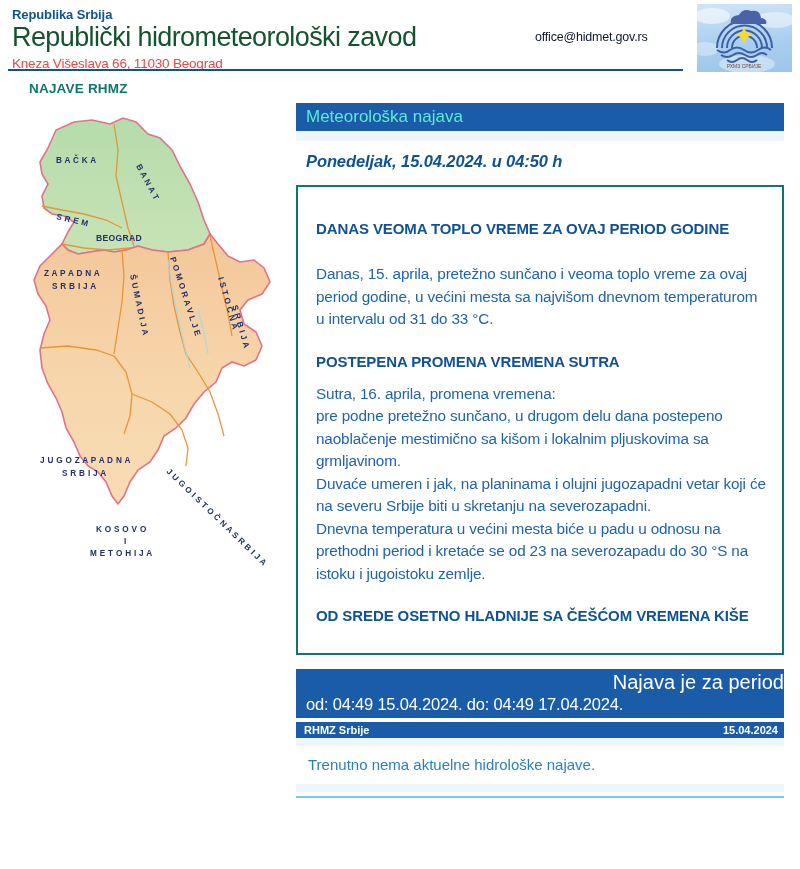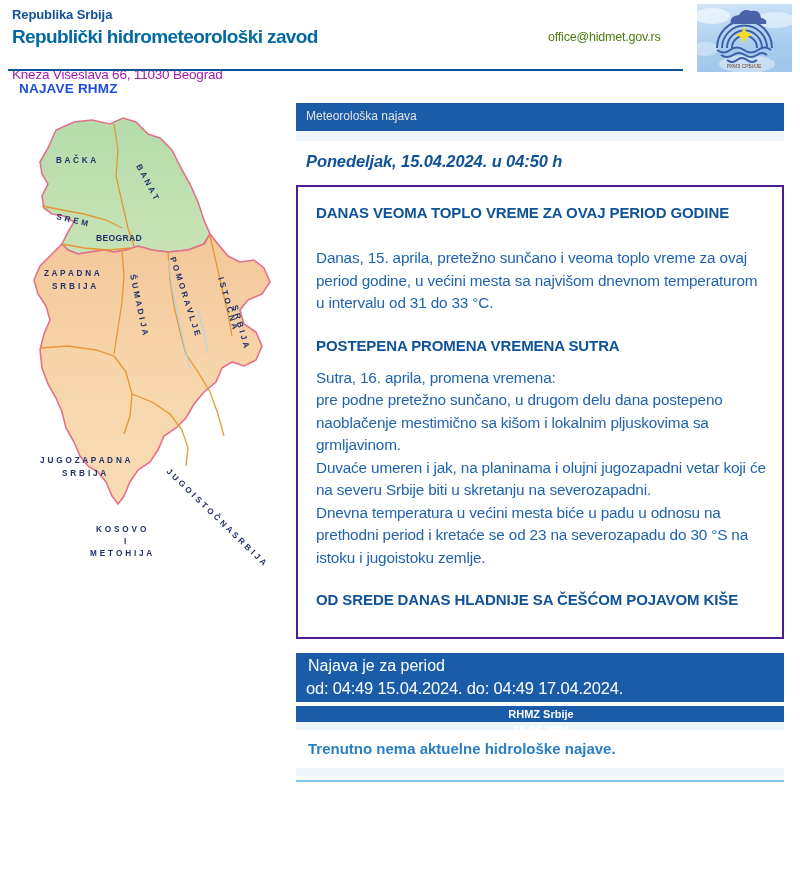--- a/index.html
+++ b/index.html
@@ -12,100 +12,99 @@
   }
   #page { position: relative; width: 696px; height: 869px; background: #fff; }
 
   
   .site-header { position: relative; height: 74px; padding: 7px 0 0 12px; }
   .hdr-eyebrow {
     font-size: 13px; font-weight: bold; color: #0F5298;
     letter-spacing: -0.1px; line-height: 16px;
   }
   .hdr-title {
-    font-size: 19px; font-weight: bold; color: #0369a1;
+    font-size: 27px; font-weight: normal; color: #14532d;
     letter-spacing: -0.6px; line-height: 30px; margin-top: -1px;
   }
   .hdr-address {
-    font-size: 13.5px; color: #a21caf; line-height: 18px;
-    letter-spacing: -0.2px; margin-top: 14px;
+    font-size: 13.5px; color: #ef4444; line-height: 18px;
+    letter-spacing: -0.2px; margin-top: 3px;
   }
   .hdr-email {
     position: absolute; left: 535px; top: 30px;
-    font-size: 12.5px; color: #4d7c0f; letter-spacing: -0.2px; margin-left: 13px;
+    font-size: 12.5px; color: #0f172a; letter-spacing: -0.2px;
   }
   .hdr-rule {
     position: absolute; left: 8px; top: 69px; width: 675px; height: 2px;
     background: #0F5298;
   }
   
   .logo {
     position: absolute; left: 697px; top: 4px; width: 95px; height: 68px;
     background: linear-gradient(175deg,#cfe4f7 0%,#bcd9f2 30%,#a8cdee 60%,#9ec6ea 100%);
     overflow: hidden;
   }
   .logo svg { display:block; }
 
   
   .najave-title {
-    position: absolute; left: 12px; top: 81px;
-    font-size: 13.5px; font-weight: bold; color: #1d4ed8; letter-spacing: 0.2px; padding-left: 7px;
+    position: absolute; left: 22px; top: 81px;
+    font-size: 13.5px; font-weight: bold; color: #0f766e; letter-spacing: 0.2px; padding-left: 7px;
   }
   .map-wrap { position: absolute; left: 18px; top: 110px; width: 268px; height: 460px; }
   .map-wrap svg { display: block; }
 
   
   .content { position: absolute; left: 296px; top: 103px; width: 488px; }
 
   .bar-blue {
-    background: #1A5CA8; color: #e5e5e5;
-    font-size: 12px; padding: 4px 2px 5px 10px; line-height: 19px;
+    background: #1A5CA8; color: #5eead4;
+    font-size: 17px; padding: 4px 2px 5px 10px; line-height: 19px;
   }
   .bar-pale { background: #eef6fc; height: 10px; }
 
   .date-line {
     color: #0F5298; font-weight: bold; font-size: 16.5px;
     padding: 11px 0 14px 10px; letter-spacing: -0.1px; font-style: italic;
   }
 
   .notice-box {
-    border: 2px solid #4c1d95;
-    padding: 16px 16px 16px 18px;
+    border: 2px solid #0f766e;
+    padding: 32px 16px 16px 18px;
     background: #ffffff;
   }
   .notice-h {
     color: #0F5298; font-weight: bold; font-size: 15px;
     line-height: 20px; letter-spacing: -0.1px;
     margin: 0 0 11px 0;
   }
   .notice-h.sub { margin-top: 20px; }
   .notice-p {
     color: #1F63B0; font-size: 15.3px; line-height: 22.5px;
     letter-spacing: -0.15px; margin: 0;
   }
   .notice-p + .notice-h { margin-top: 21px; }
 
   .period-bar {
     background: #1A5CA8; color: #ffffff; margin-top: 14px;
     padding: 2px 0 3px 0; line-height: 22px;
   }
-  .period-bar .l1 { font-size: 16px; padding-left: 12px; }
+  .period-bar .l1 { font-size: 20px; padding-left: 12px; text-align: right; }
   .period-bar .l2 { font-size: 16.5px; padding-left: 10px; letter-spacing: -0.2px; }
 
   .src-bar {
     background: #1A5CA8; color: #ffffff; font-size: 11px; font-weight: bold;
     height: 16px; line-height: 16px; padding: 0 6px 0 8px;
     display: flex; justify-content: space-between; align-items: center;
     margin-top: 4px;
-    flex-direction: column;
   }
   .pale-strip { background: #eef6fc; height: 8px; }
   .hydro-text {
     color: #2A7FC4; font-size: 15px; line-height: 20px;
-    padding: 9px 0 9px 12px; background: #ffffff; font-weight: bold;
+    padding: 9px 0 9px 12px; background: #ffffff;
   }
   .bottom-rule { height: 2px; background: #7EC8EA; margin-top: 4px; }
 </style>
 </head>
 <body>
 
 <div id="page">
 
   <div class="site-header">
     <div class="hdr-eyebrow">Republika Srbija</div>
@@ -251,21 +250,21 @@
     <div class="notice-box">
       <h3 class="notice-h">DANAS VEOMA TOPLO VREME ZA OVAJ PERIOD GODINE</h3>
       <p class="notice-p" style="white-space:pre-line;margin-top:24px;">Danas, 15. aprila, pretežno sunčano i veoma toplo vreme za ovaj period godine, u većini mesta sa najvišom dnevnom temperaturom u intervalu od 31 do 33 °C.</p>
 
       <h3 class="notice-h sub">POSTEPENA PROMENA VREMENA SUTRA</h3>
       <p class="notice-p" style="white-space:pre-line;">Sutra, 16. aprila, promena vremena:
 pre podne pretežno sunčano, u drugom delu dana postepeno naoblačenje mestimično sa kišom i lokalnim pljuskovima sa grmljavinom.
 Duvaće umeren i jak, na planinama i olujni jugozapadni vetar koji će na severu Srbije biti u skretanju na severozapadni.
 Dnevna temperatura u većini mesta biće u padu u odnosu na prethodni period i kretaće se od 23 na severozapadu do 30 °S na istoku i jugoistoku zemlje.</p>
 
-      <h3 class="notice-h sub">OD SREDE DANAS HLADNIJE SA ČEŠĆOM POJAVOM KIŠE</h3>
+      <h3 class="notice-h sub">OD SREDE OSETNO HLADNIJE SA ČEŠĆOM VREMENA KIŠE</h3>
     </div>
 
     <div class="period-bar">
       <div class="l1">Najava je za period</div>
       <div class="l2">od:  04:49 15.04.2024.  do: 04:49 17.04.2024.</div>
     </div>
 
     <div class="src-bar">
       <span>RHMZ Srbije</span>
       <span>15.04.2024</span>

